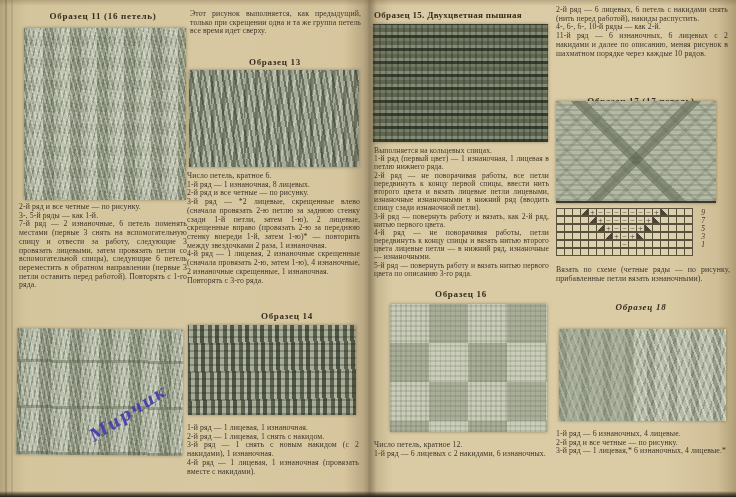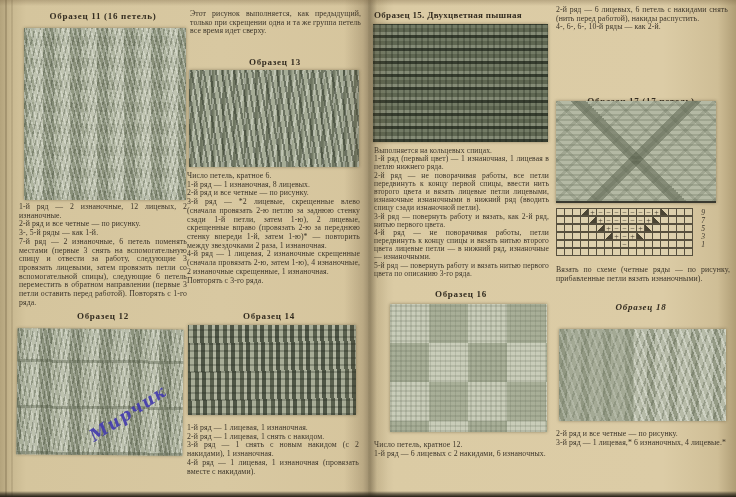--- a/index.html
+++ b/index.html
@@ -80,43 +80,41 @@
 
   <div class="page left">
     <div class="stackline" style="left:5px;"></div>
     <div class="stackline" style="left:11px;opacity:.6;"></div>
   </div>
   <div class="page right"></div>
 
   <div class="hd" style="left:20px;top:11px;width:166px;">Образец 11 (16 петель)</div>
   <div class="sw sw-cable" style="left:24px;top:28px;width:162px;height:172px;"></div>
   <div class="bt" style="left:19px;top:203px;width:168px;">
-      <div class="text-line">1-й ряд — 2 изнаночные, 12 лицевых, 2 изнаночные.</div>
       <div class="text-line">2-й ряд и все четные — по рисунку.</div>
       <div class="text-line">3-, 5-й ряды — как 1-й.</div>
       <div class="text-line">7-й ряд — 2 изнаночные, 6 петель поменять местами (первые 3 снять на вспомогательную спицу и отвести за работу, следующие 3 провязать лицевыми, затем провязать петли со вспомогательной спицы), следующие 6 петель переместить в обратном направлении (первые 3 петли оставить перед работой). Повторять с 1-го ряда.</div>
     </div>
-  <div class="hd" style="left:20px;top:311px;width:166px;">Образец 12</div>
   <div class="sw sw-cable2" style="left:17px;top:329px;width:166px;height:126px;transform:rotate(.6deg);"></div>
   <div class="watermark">Мирчик</div>
 
   <div class="bt" style="left:190px;top:10px;width:171px;">
     <div class="text-line">Этот рисунок выполняется, как предыдущий, только при скрещении одна и та же группа петель все время идет сверху.</div>
   </div>
   <div class="hd" style="left:190px;top:57px;width:170px;">Образец 13</div>
   <div class="sw sw-zigzag" style="left:189px;top:70px;width:170px;height:97px;"></div>
   <div class="bt" style="left:187px;top:172px;width:173px;">
       <div class="text-line">Число петель, кратное 6.</div>
       <div class="text-line">1-й ряд — 1 изнаночная, 8 лицевых.</div>
       <div class="text-line">2-й ряд и все четные — по рисунку.</div>
       <div class="text-line">3-й ряд — *2 лицевые, скрещенные влево (сначала провязать 2-ю петлю за заднюю стенку сзади 1-й петли, затем 1-ю), 2 лицевые, скрещенные вправо (провязать 2-ю за переднюю стенку впереди 1-й, затем 1-ю)* — повторить между звездочками 2 раза, 1 изнаночная.</div>
       <div class="text-line">4-й ряд — 1 лицевая, 2 изнаночные скрещенные (сначала провязать 2-ю, затем 1-ю), 4 изнаночные, 2 изнаночные скрещенные, 1 изнаночная.</div>
       <div class="text-line">Повторять с 3-го ряда.</div>
     </div>
-  <div class="hd" style="left:184px;top:311px;width:170px;">Образец 14</div>
+  <div class="hd" style="left:202px;top:311px;width:170px;">Образец 14</div>
   <div class="sw sw-darkstripes" style="left:188px;top:325px;width:168px;height:90px;"></div>
   <div class="bt" style="left:187px;top:424px;width:172px;">
       <div class="text-line">1-й ряд — 1 лицевая, 1 изнаночная.</div>
       <div class="text-line">2-й ряд — 1 лицевая, 1 снять с накидом.</div>
       <div class="text-line">3-й ряд — 1 снять с новым накидом (с 2 накидами), 1 изнаночная.</div>
       <div class="text-line">4-й ряд — 1 лицевая, 1 изнаночная (провязать вместе с накидами).</div>
     </div>
 
   <div class="hd left-align" style="left:374px;top:10px;width:176px;">Образец 15. Двухцветная пышная резинка.</div>
   <div class="sw sw-darkrib" style="left:373px;top:24px;width:175px;height:118px;"></div>
@@ -131,20 +129,21 @@
   <div class="hd" style="left:374px;top:289px;width:174px;">Образец 16</div>
   <div class="sw sw-basket" style="left:390px;top:304px;width:157px;height:128px;"></div>
   <div class="bt" style="left:374px;top:441px;width:176px;">
       <div class="text-line">Число петель, кратное 12.</div>
       <div class="text-line">1-й ряд — 6 лицевых с 2 накидами, 6 изнаночных.</div>
     </div>
 
   <div class="bt" style="left:556px;top:6px;width:172px;">
       <div class="text-line">2-й ряд — 6 лицевых, 6 петель с накидами снять (нить перед работой), накиды распустить.</div>
       <div class="text-line">4-, 6-, 6-, 10-й ряды — как 2-й.</div>
+      <div class="text-line">11-й ряд — 6 изнаночных, 6 лицевых с 2 накидами и далее по описанию, меняя рисунок в шахматном порядке через каждые 10 рядов.</div>
     </div>
   <div class="hd" style="left:556px;top:96px;width:170px;">Образец 17 (17 петель)</div>
   <div class="sw sw-lattice" style="left:556px;top:101px;width:160px;height:100px;"></div>
   <div class="chart" style="left:557px;top:209px;">
     <div>
         <div class="chart-row">
           <span class="chart-cell"></span>
           <span class="chart-cell"></span>
           <span class="chart-cell"></span>
           <span class="chart-cell tri-l"></span>
@@ -264,20 +263,21 @@
           <span class="chart-label"></span>
         </div>
       </div>
   </div>
   <div class="bt" style="left:556px;top:266px;width:174px;">
     <div class="text-line">Вязать по схеме (четные ряды — по рисунку, прибавленные петли вязать изнаночными).</div>
   </div>
   <div class="hd" style="left:558px;top:302px;width:166px;font-style:italic;">Образец 18</div>
   <div class="sw sw-mixed" style="left:559px;top:329px;width:167px;height:92px;"></div>
   <div class="bt" style="left:556px;top:430px;width:176px;">
+      <div class="text-line">1-й ряд — 6 изнаночных, 4 лицевые.</div>
       <div class="text-line">2-й ряд и все четные — по рисунку.</div>
       <div class="text-line">3-й ряд — 1 лицевая,* 6 изнаночных, 4 лицевые.*</div>
     </div>
 
   <div class="gutter"></div>
   <div class="edge-top"></div>
   <div class="edge-bottom"></div>
 </div>
 
 </body></html>

